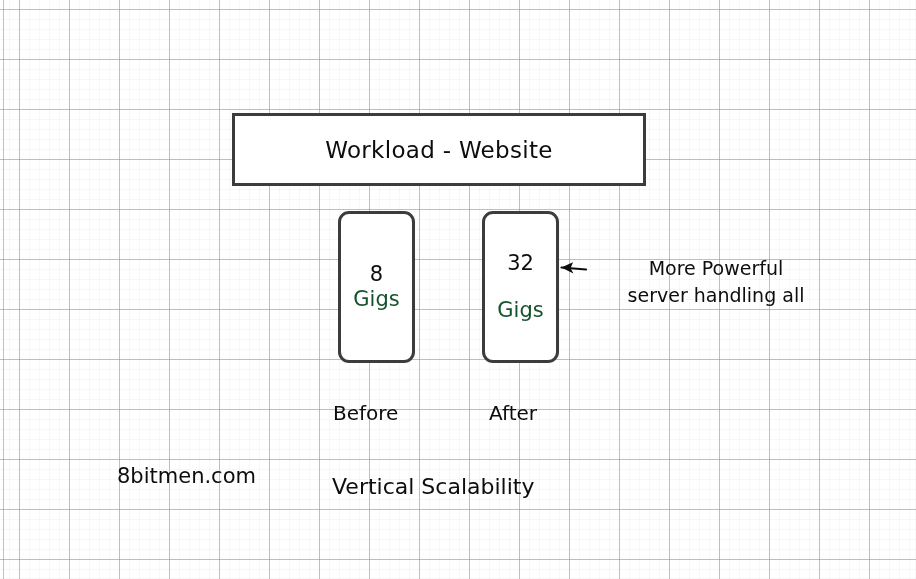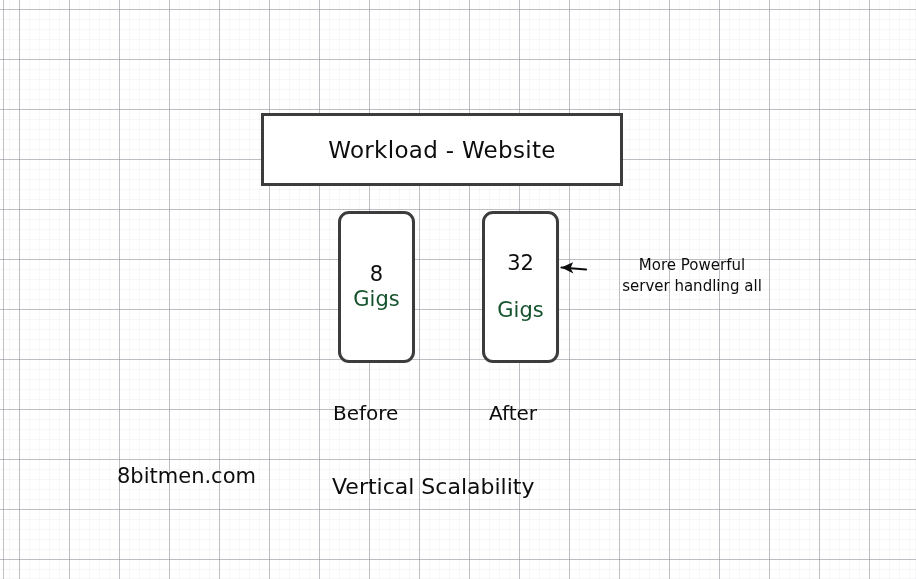--- a/index.html
+++ b/index.html
@@ -30,23 +30,23 @@
     background: #ffffff;
     border: 3px solid #3c3c3c;
     box-sizing: border-box;
     display: flex;
     align-items: center;
     justify-content: center;
     text-align: center;
   }
 
   #workload-box {
-    left: 261px;
+    left: 232px;
     top: 113px;
-    width: 362px;
+    width: 414px;
     height: 73px;
   }
   #workload-label {
     font-size: 23px;
     color: #0d0d0d;
     letter-spacing: 0.3px;
   }
 
   .server-box {
     width: 77px;
@@ -90,24 +90,24 @@
     position: absolute;
     left: 332px;
     top: 474px;
     font-size: 22px;
     color: #0d0d0d;
     white-space: nowrap;
   }
 
   #annotation {
     position: absolute;
-    left: 588px;
+    left: 612px;
     top: 255px;
     width: 208px;
-    font-size: 15px;
+    font-size: 19px;
     line-height: 1.42;
     color: #0d0d0d;
     text-align: center;
   }
 
   #annotation-arrow {
     position: absolute;
     left: 560px;
     top: 259px;
     width: 28px;

